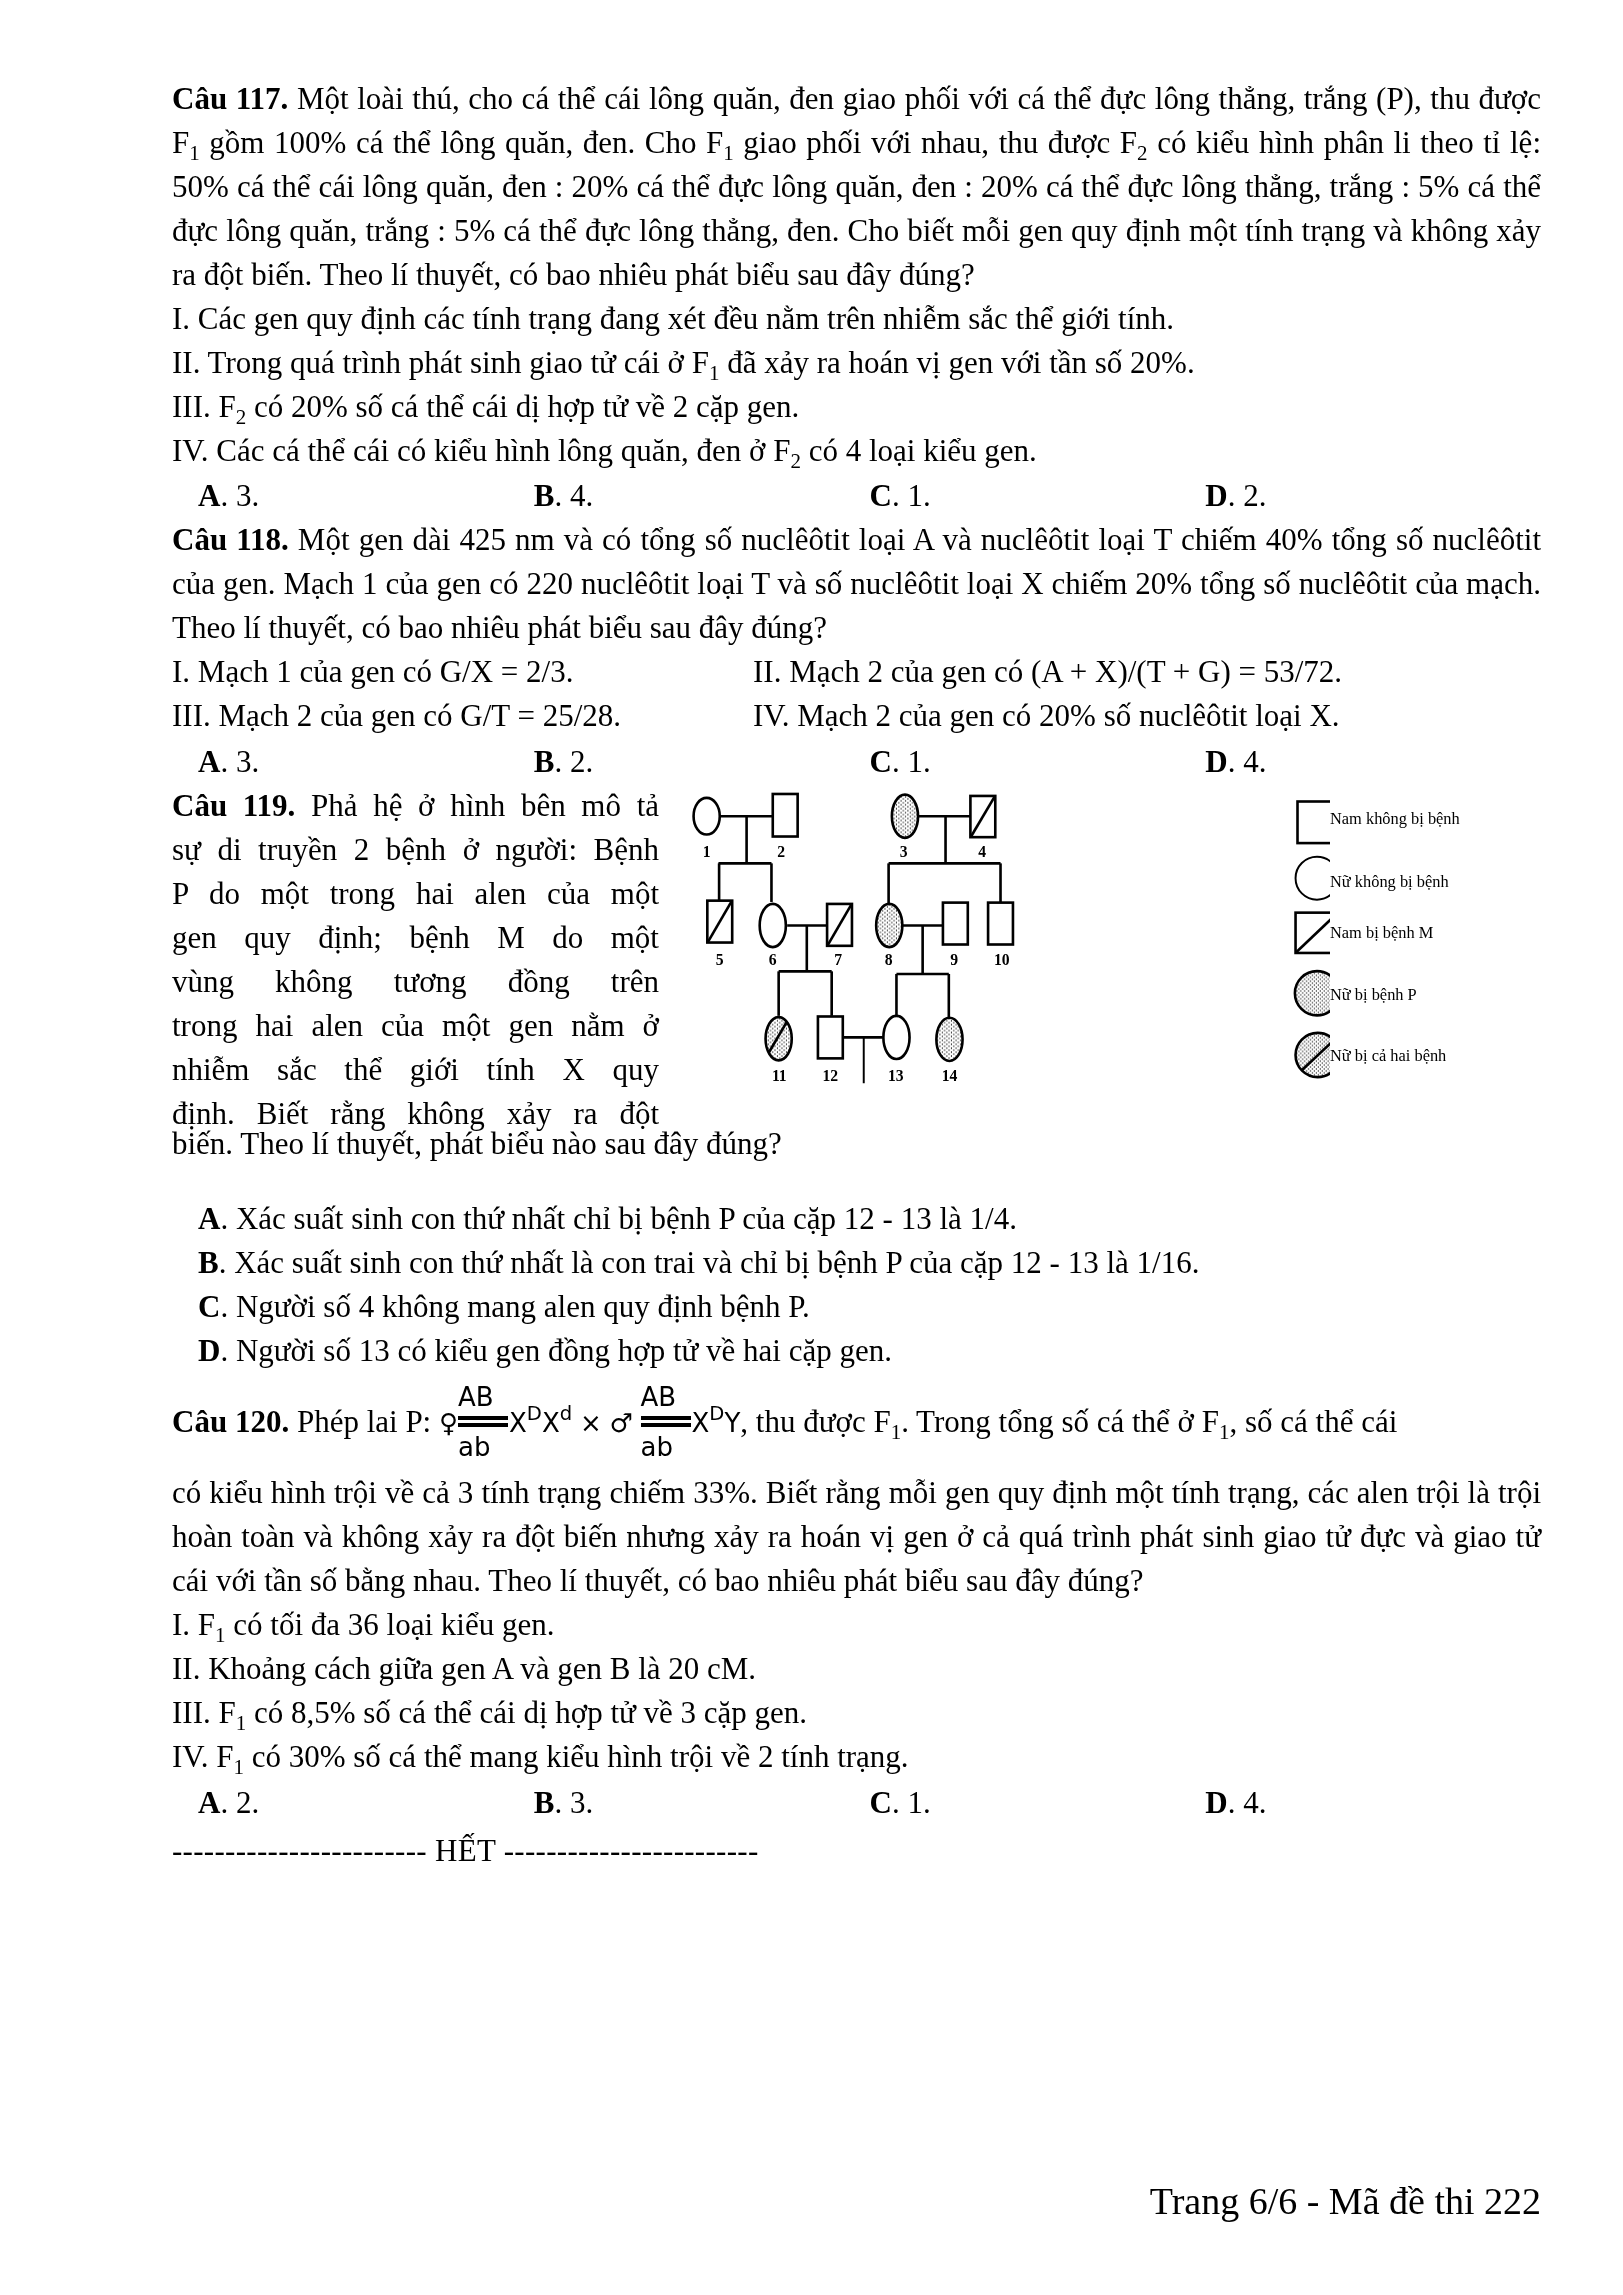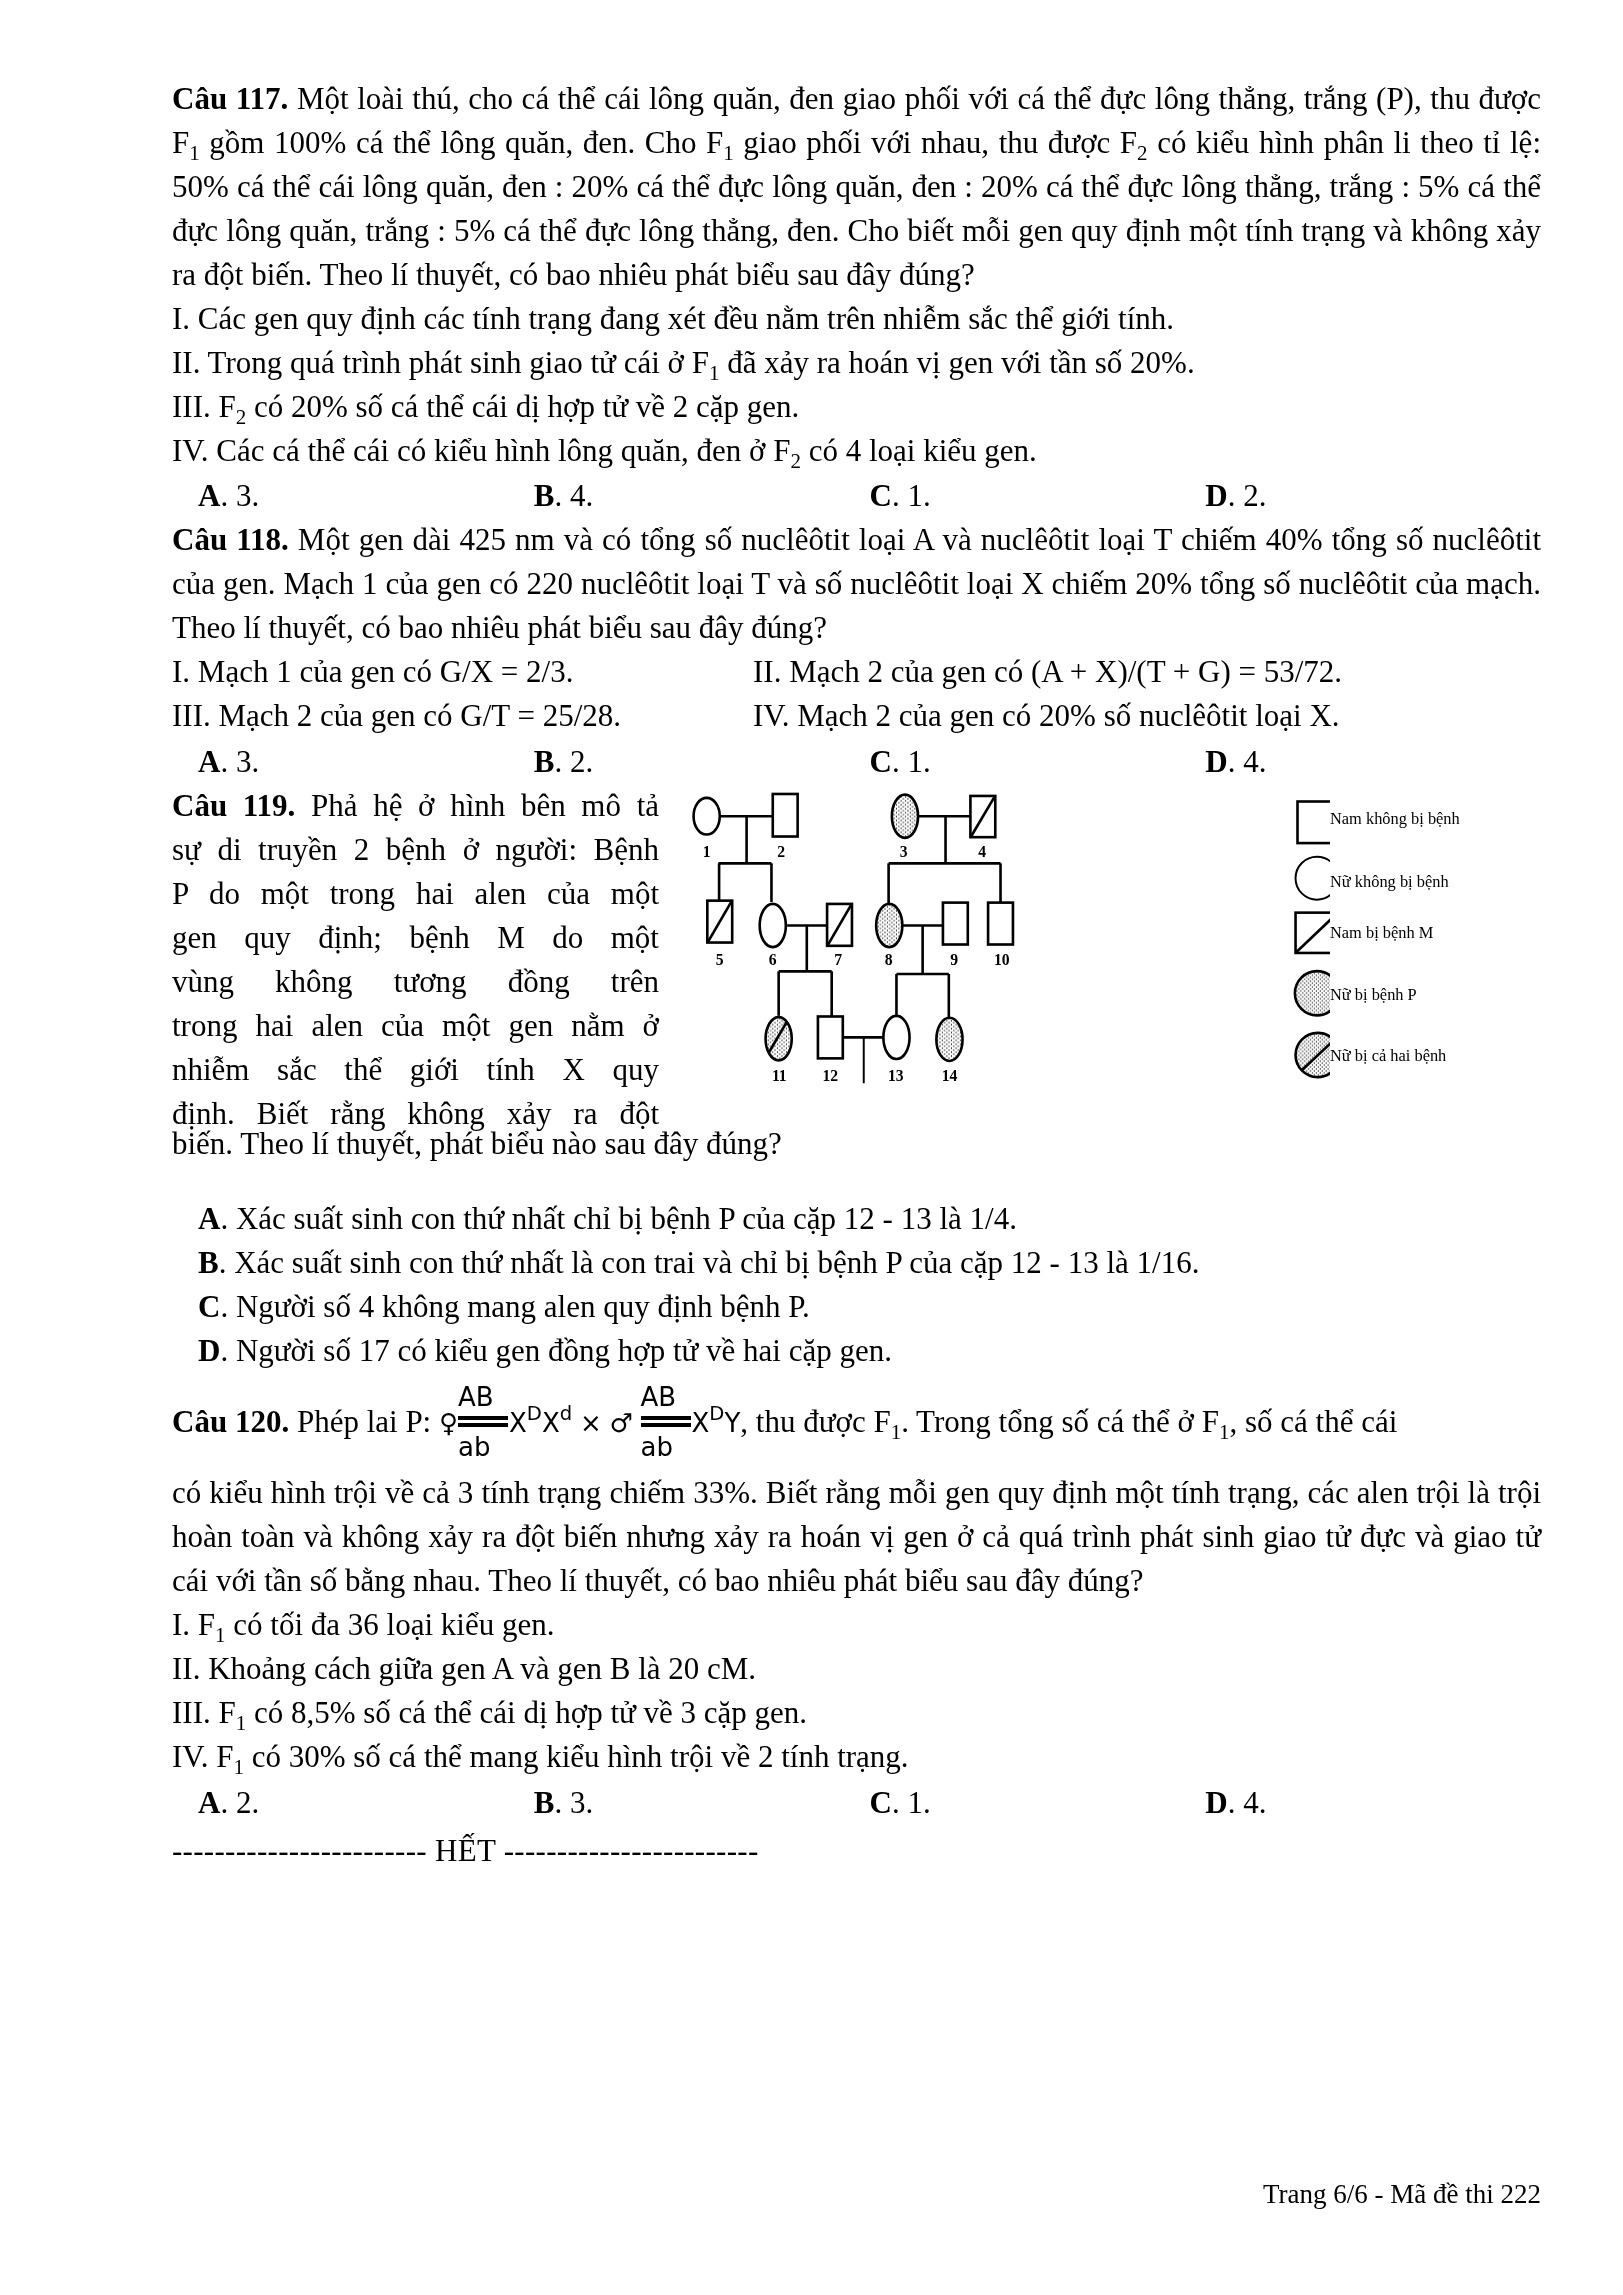--- a/index.html
+++ b/index.html
@@ -30,21 +30,21 @@
   .formula-line { position: relative; height: 98px; line-height: 98px; white-space: nowrap; }
   .frac { display: inline-block; position: relative; width: 51px; height: 98px; vertical-align: top; }
   .frac .num { position: absolute; left: 0; top: 7.9px; line-height: 33px; font-family: "DejaVu Sans", sans-serif; font-size: 26px; }
   .frac .den { position: absolute; left: 0; top: 58px; line-height: 33px; font-family: "DejaVu Sans", sans-serif; font-size: 26px; }
   .frac .bar1, .frac .bar2 { position: absolute; left: 0; width: 50px; height: 3.3px; background: #000; }
   .frac .bar1 { top: 43px; } .frac .bar2 { top: 50px; }
   .gen { font-family: "DejaVu Sans", sans-serif; font-size: 26px; }
   .gen sup { font-size: 19.6px; vertical-align: 11.8px; line-height: 0; }
   .sym { font-family: "DejaVu Sans", sans-serif; font-size: 26px; }
   .het { text-align: left; line-height: 44px; margin-top: 4px; letter-spacing: 0.3px; }
-  .footer { position: absolute; right: 82px; top: 2179px; font-size: 27px; }
+  .footer { position: absolute; right: 82px; top: 2179px; font-size: 38px; }
 </style>
 </head>
 <body>
 
 <div class="page">
 
   <div>
     <p class="para">
       <span class="bold">Câu 117.</span><span class="rich"> Một loài thú, cho cá thể cái lông quăn, đen giao phối với cá thể đực lông thẳng, trắng (P),</span>
       <span class="rich">thu được F<sub>1</sub> gồm 100% cá thể lông quăn, đen. Cho F<sub>1</sub> giao phối với nhau, thu được F<sub>2</sub> có kiểu hình</span>
@@ -222,21 +222,21 @@
         <div class="legend-label" style="top:139px">Nam bị bệnh M</div>
         <div class="legend-label" style="top:201px">Nữ bị bệnh P</div>
         <div class="legend-label" style="top:262px">Nữ bị cả hai bệnh</div>
       </div>
     </div>
 
     <p class="q119-cont">biến. Theo lí thuyết, phát biểu nào sau đây đúng?</p>
     <div class="opt-line"><b>A</b><span>. Xác suất sinh con thứ nhất chỉ bị bệnh P của cặp 12 - 13 là 1/4.</span></div>
     <div class="opt-line"><b>B</b><span>. Xác suất sinh con thứ nhất là con trai và chỉ bị bệnh P của cặp 12 - 13 là 1/16.</span></div>
     <div class="opt-line"><b>C</b><span>. Người số 4 không mang alen quy định bệnh P.</span></div>
-    <div class="opt-line"><b>D</b><span>. Người số 17 có kiểu gen đồng hợp tử về hai cặp gen.</span></div>
+    <div class="opt-line"><b>D</b><span>. Người số 13 có kiểu gen đồng hợp tử về hai cặp gen.</span></div>
   </div>
 
   <div>
     <div class="formula-line">
       <span class="bold">Câu 120.</span><span> Phép lai P: </span><span class="sym">♀</span><span class="frac"><span class="num">AB</span><span class="bar1"></span><span class="bar2"></span><span class="den">ab</span></span><span class="gen"><span>X</span><sup>D</sup><span>X</span><sup>d</sup></span> <span class="sym">×</span> <span class="sym">♂</span> <span class="frac"><span class="num">AB</span><span class="bar1"></span><span class="bar2"></span><span class="den">ab</span></span><span class="gen"><span>X</span><sup>D</sup><span>Y</span></span><span>, thu được F</span><sub>1</sub><span>. Trong tổng số cá thể ở F</span><sub>1</sub><span>, số cá thể cái</span>
     </div>
     <p class="para">
       <span>có kiểu hình trội về cả 3 tính trạng chiếm 33%. Biết rằng mỗi gen quy định một tính trạng, các</span>
       <span>alen trội là trội hoàn toàn và không xảy ra đột biến nhưng xảy ra hoán vị gen ở cả quá trình phát</span>
       <span>sinh giao tử đực và giao tử cái với tần số bằng nhau. Theo lí thuyết, có bao nhiêu phát biểu sau</span>

